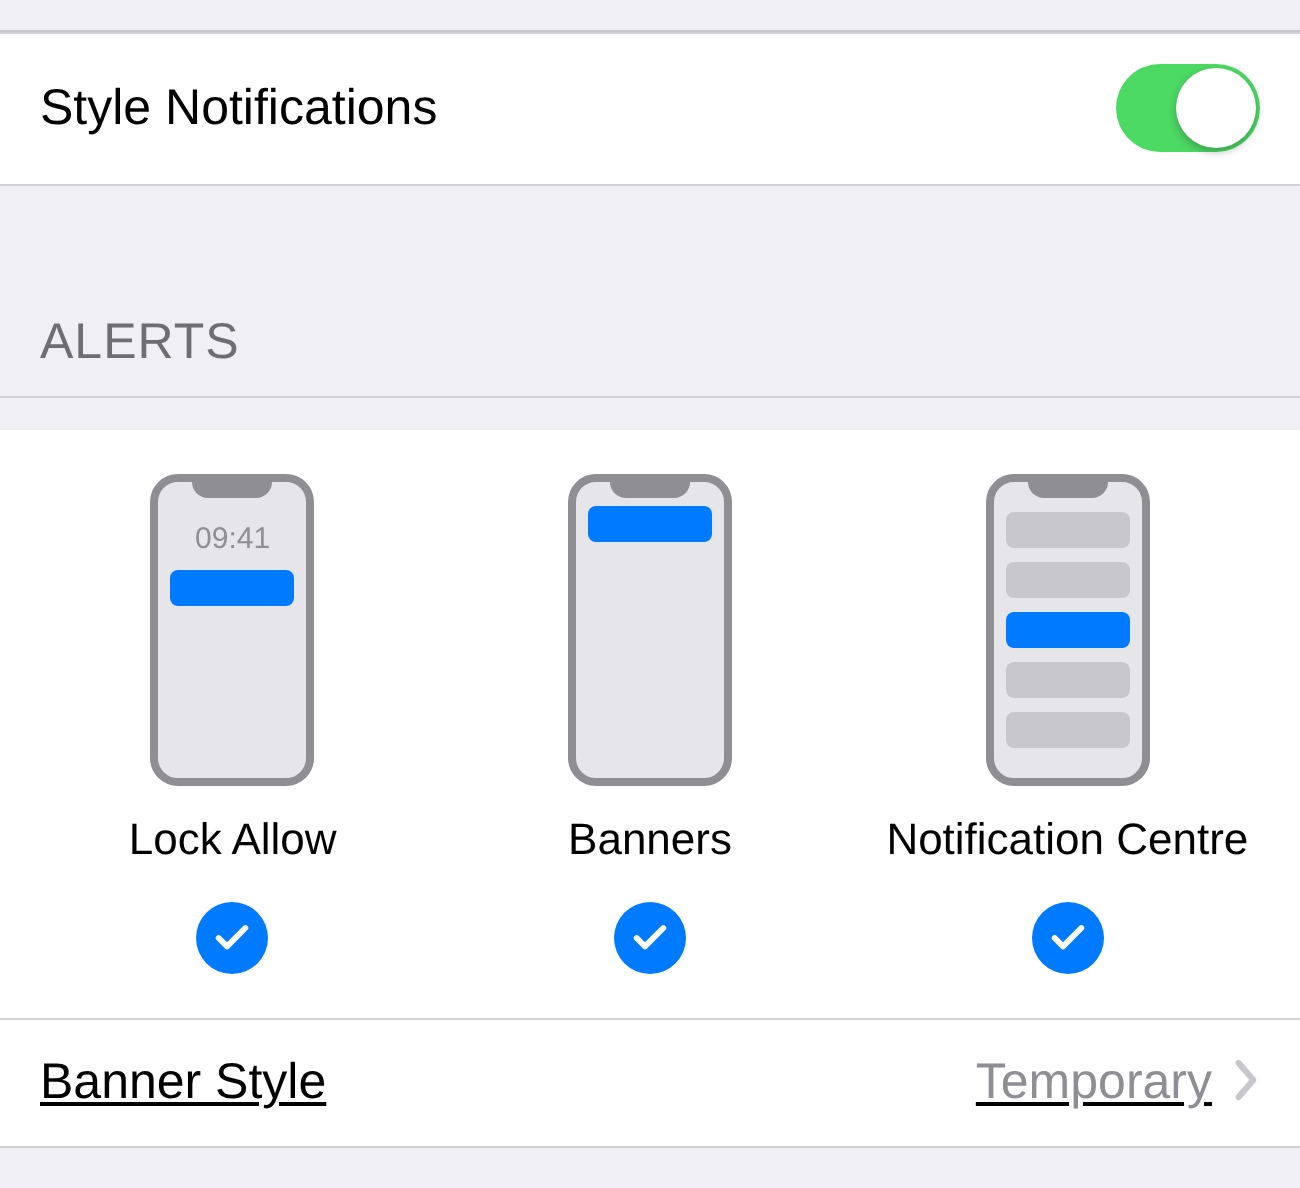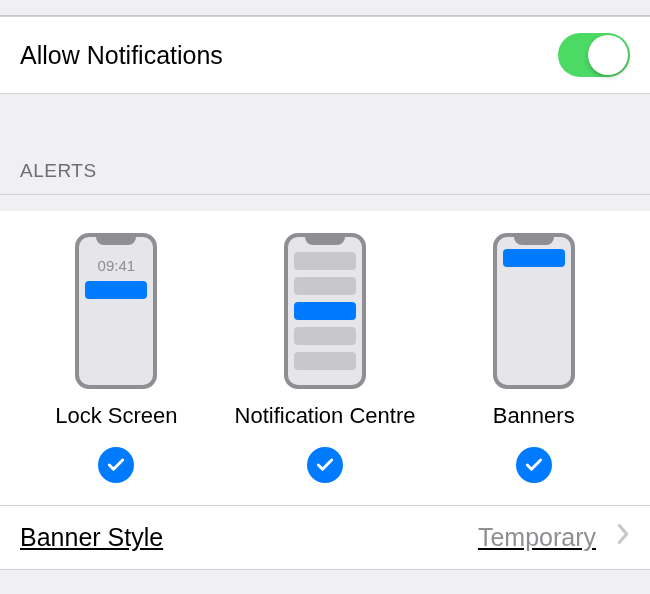--- a/index.html
+++ b/index.html
@@ -58,21 +58,21 @@
       border-radius: 50%;
       box-shadow: 0 2px 4px rgba(0,0,0,0.25);
     }
     .section-gap {
       height: 56px;
       background: #efeff4;
     }
     .section-header {
       background: #efeff4;
       padding: 10px 20px 12px;
-      font-size: 19px;
+      font-size: 25px;
       color: #6d6d72;
       letter-spacing: 0.5px;
       border-bottom: 1px solid #d1d1d6;
     }
     .alerts-block {
       background: #fff;
       padding: 22px 12px 22px;
       display: flex;
       justify-content: space-around;
       border-bottom: 1px solid #d1d1d6;
@@ -164,54 +164,66 @@
     .chevron {
       color: #c7c7cc;
       margin-left: 10px;
     }
     .value-text {
       font-size: 25px;
       color: #8e8e93;
     }
     .right-group {
       display: flex;
-      align-items: flex-start;
-      gap: 10px;
+      align-items: flex-end;
     }
     .bottom-gap {
       height: 20px;
       background: #efeff4;
     }
   </style>
 </head>
 <body>
 
 <div class="container">
   <div class="top-gray"></div>
 
   <div class="white-row">
-    <span class="row-title">Allow Notifications</span>
+    <span class="row-title">Style Notifications</span>
     <div class="toggle">
       <div class="toggle-knob"></div>
     </div>
   </div>
 
   <div class="section-gap"></div>
 
   <div class="section-header">ALERTS</div>
 
   <div class="alerts-block">
 
     <div class="alert-option">
       <div class="phone">
         <div class="notch"></div>
         <div class="lock-time">09:41</div>
         <div class="lock-bar"></div>
       </div>
-      <div class="alert-label">Lock Screen</div>
+      <div class="alert-label">Lock Allow</div>
+      <div class="check-circle">
+        <svg viewBox="0 0 24 24" fill="none" stroke="#fff" stroke-width="3.5" stroke-linecap="round" stroke-linejoin="round">
+            <polyline points="20 6 9 17 4 12"></polyline>
+          </svg>
+      </div>
+    </div>
+
+    <div class="alert-option">
+      <div class="phone">
+        <div class="notch"></div>
+        <div class="banner-bar"></div>
+      </div>
+      <div class="alert-label">Banners</div>
       <div class="check-circle">
         <svg viewBox="0 0 24 24" fill="none" stroke="#fff" stroke-width="3.5" stroke-linecap="round" stroke-linejoin="round">
             <polyline points="20 6 9 17 4 12"></polyline>
           </svg>
       </div>
     </div>
 
     <div class="alert-option">
       <div class="phone">
         <div class="notch"></div>
@@ -222,33 +234,20 @@
         <div class="nc-bar nc-gray" style="top:115px;"></div>
       </div>
       <div class="alert-label">Notification Centre</div>
       <div class="check-circle">
         <svg viewBox="0 0 24 24" fill="none" stroke="#fff" stroke-width="3.5" stroke-linecap="round" stroke-linejoin="round">
             <polyline points="20 6 9 17 4 12"></polyline>
           </svg>
       </div>
     </div>
 
-    <div class="alert-option">
-      <div class="phone">
-        <div class="notch"></div>
-        <div class="banner-bar"></div>
-      </div>
-      <div class="alert-label">Banners</div>
-      <div class="check-circle">
-        <svg viewBox="0 0 24 24" fill="none" stroke="#fff" stroke-width="3.5" stroke-linecap="round" stroke-linejoin="round">
-            <polyline points="20 6 9 17 4 12"></polyline>
-          </svg>
-      </div>
-    </div>
-
   </div>
 
   <div class="white-row" style="border-top:none;text-decoration:underline;">
     <span class="row-title">Banner Style</span>
     <div class="right-group">
       <span class="value-text">Temporary</span>
       <span class="chevron">
         <svg width="14" height="22" viewBox="0 0 10 18" fill="none" stroke="#c7c7cc" stroke-width="2.5" stroke-linecap="round" stroke-linejoin="round">
             <polyline points="2 2 8 9 2 16"></polyline>
           </svg>

